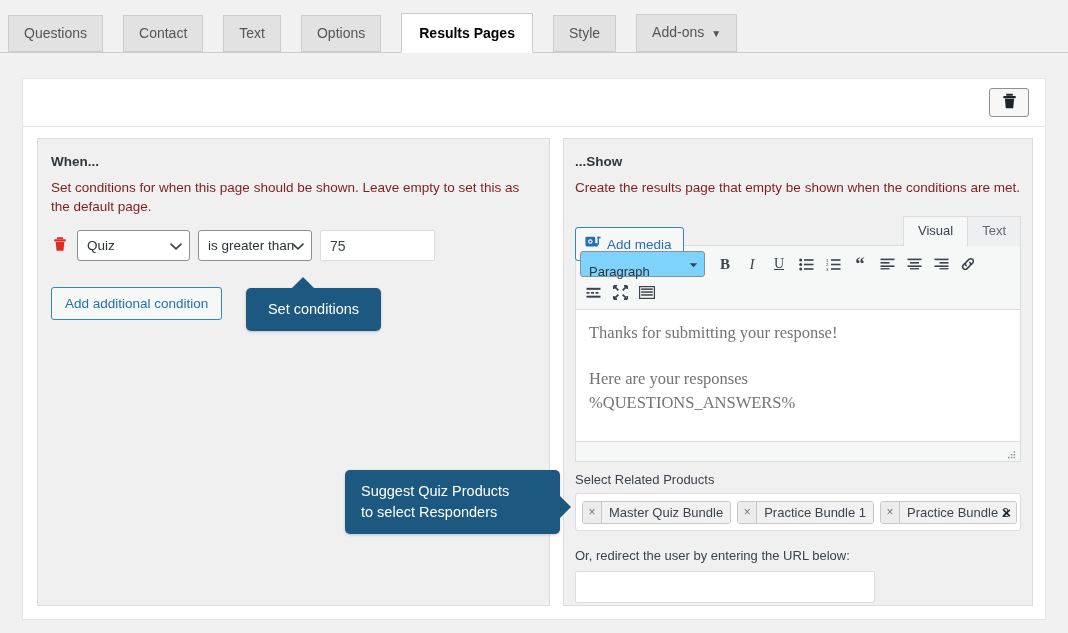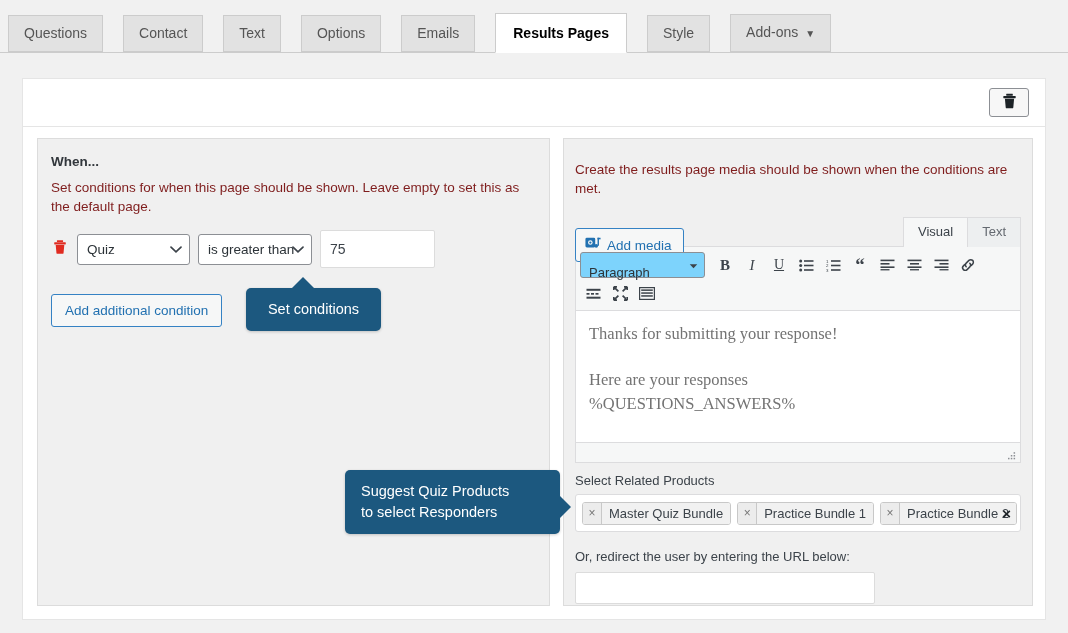--- a/index.html
+++ b/index.html
@@ -127,21 +127,21 @@
     white-space: nowrap;
   }
   .sel-quiz { width: 113px; }
   .sel-field { width: 115px; }
   .sel-op { width: 114px; }
   .sel .arrow {
     position: absolute; right: 7px; top: 50%;
     transform: translateY(-50%);
   }
   .num-input {
-    width: 115px; height: 38px;
+    width: 115px; height: 31px;
     background: #fff;
     border: 1px solid #dcdcdc;
     border-radius: 2px;
     font-size: 14px;
     color: #3c434a;
     padding: 0 9px;
     font-family: "Liberation Sans", sans-serif;
   }
   .btn-secondary {
     background: #f6f7f7;
@@ -356,21 +356,20 @@
 </style>
 </head>
 <body>
 
 <div class="tabbar">
   <div class="tabs" id="tabs-container">
       <div class="tab"><span>Questions</span></div>
       <div class="tab"><span>Contact</span></div>
       <div class="tab"><span>Text</span></div>
       <div class="tab"><span>Options</span></div>
-      <div class="tab"><span>Emails</span></div>
       <div class="tab active"><span>Results Pages</span></div>
       <div class="tab"><span>Style</span></div>
       <div class="tab"><span>Add-ons</span><span class="caret">▼</span></div>
     </div>
 </div>
 
 <div class="card">
 
   <div class="card-header">
     <div class="trash-btn">
@@ -420,21 +419,22 @@
           </span>
         </div>
 
         <input class="num-input" type="text" value="75" style="">
       </div>
 
       <button class="btn-secondary">Add additional condition</button>
     </div>
 
     <div class="panel panel-right">
-      <div class="panel-desc">Create the results page media should be shown when the conditions are met.</div>
+      <div class="panel-title">...Show</div>
+      <div class="panel-desc">Create the results page that empty be shown when the conditions are met.</div>
 
       <div class="editor-top">
         <div class="add-media">
           <span>
             <svg width="16" height="16" viewBox="0 0 18 18" aria-hidden="true">
               <rect x="0.5" y="3" width="11" height="11" rx="1.6" fill="#2271b1"></rect>
               <circle cx="6" cy="8.5" r="2.6" fill="#f6f7f7"></circle>
               <circle cx="6" cy="8.5" r="1.3" fill="#2271b1"></circle>
               <circle cx="12.6" cy="12.2" r="2.1" fill="#2271b1"></circle>
               <rect x="14.1" y="3.1" width="1.6" height="9" fill="#2271b1"></rect>

